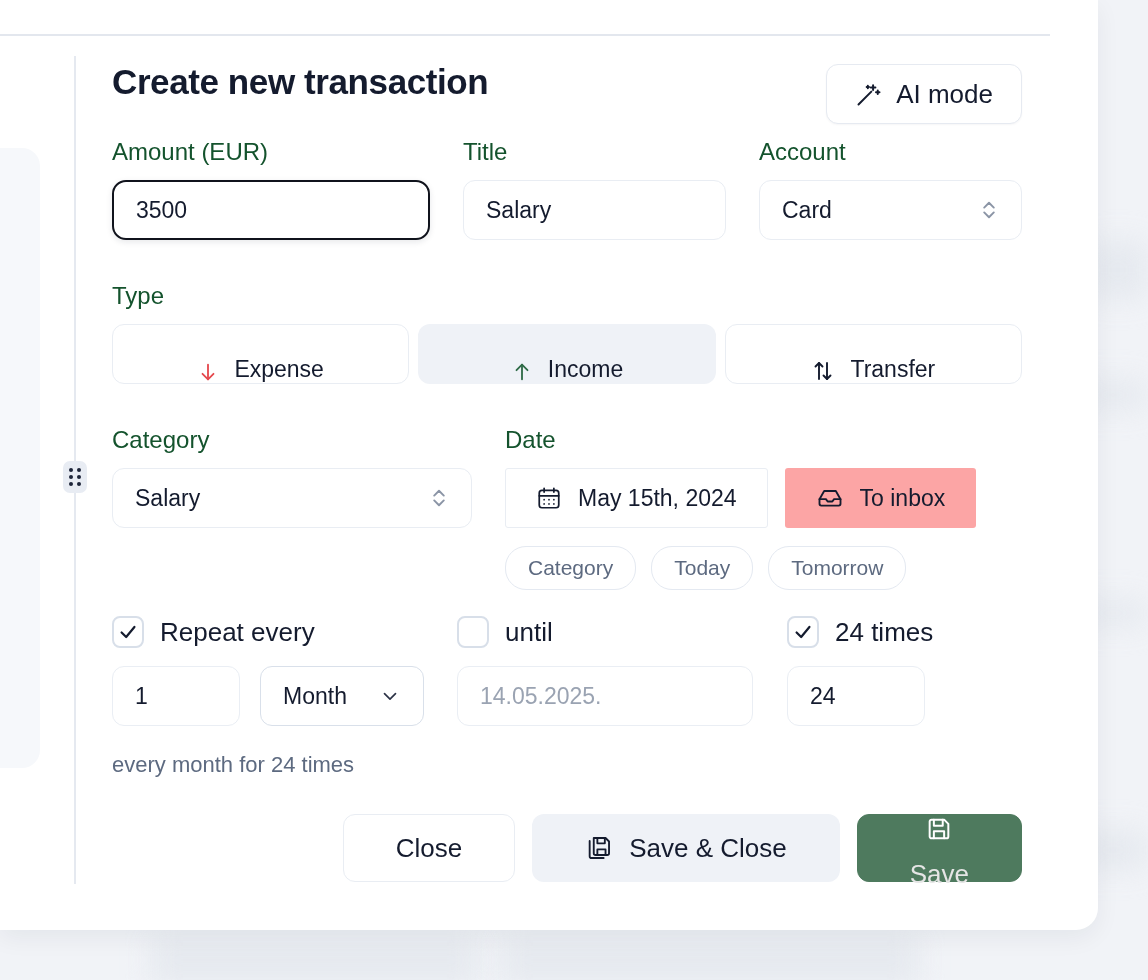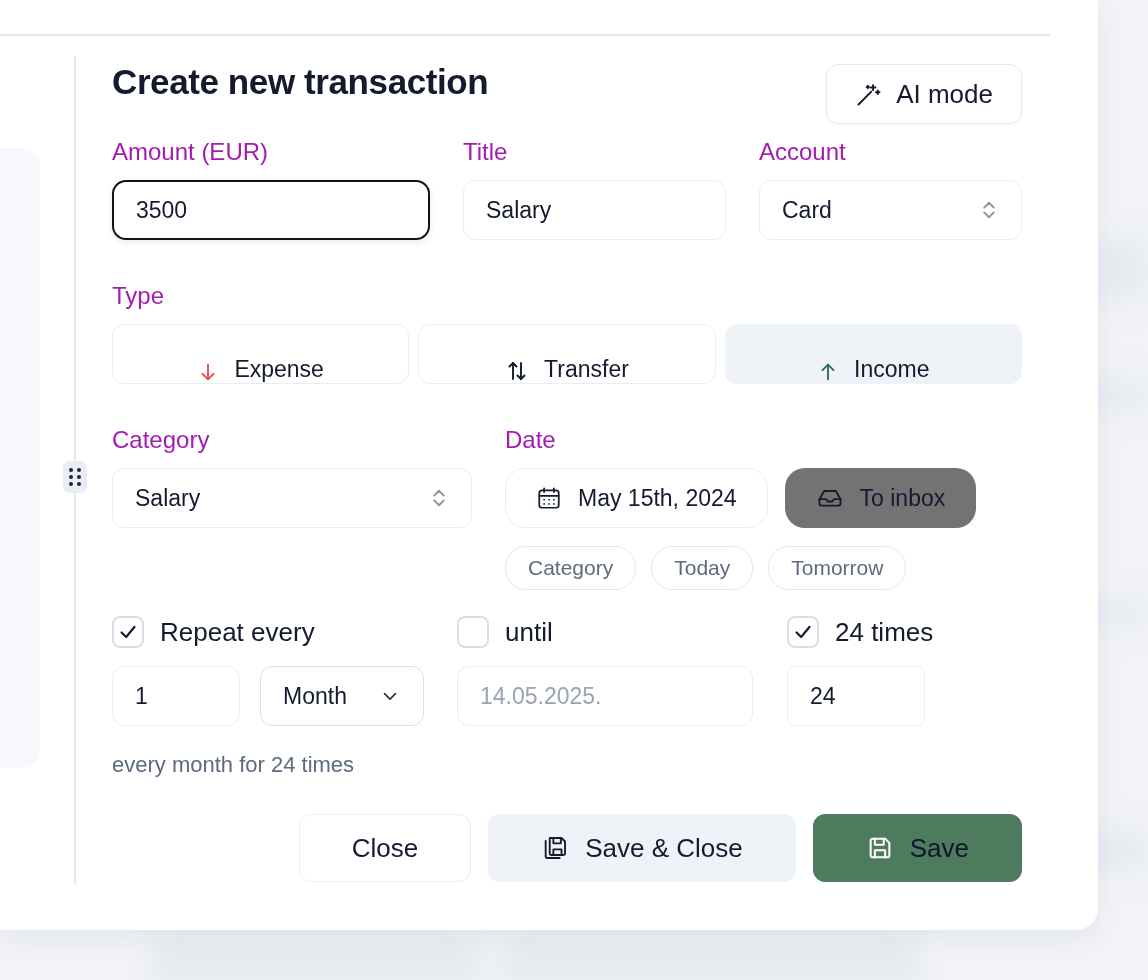--- a/index.html
+++ b/index.html
@@ -123,21 +123,21 @@
     font-weight: 500;
     color: #141b2e;
     box-shadow: 0 1px 2px rgba(20,27,46,.04);
     cursor: pointer;
     margin-top: 2px;
   }
 
   .label {
     font-size: 24px;
     font-weight: 500;
-    color: #a21caf;
+    color: #14532d;
     line-height: 1;
     margin-bottom: 16px;
     display: block;
   }
 
   .grid3 {
     display: grid;
     grid-template-columns: 318px 1fr 1fr;
     column-gap: 33px;
   }
@@ -189,32 +189,32 @@
 
   
   .date-grid {
     display: grid;
     grid-template-columns: 360px 1fr;
     column-gap: 33px;
   }
   .btn-like {
     height: 60px;
     border: 1.5px solid #e9edf3;
-    border-radius: 20px;
+    border-radius: 3px;
     background: #fff;
     display: inline-flex;
     align-items: center;
     gap: 16px;
     padding: 0 30px;
     font-size: 23px;
     color: #141b2e;
     cursor: pointer;
     box-sizing: border-box;
   }
-  .btn-like.tinted { background: #737373; border-color: transparent; }
+  .btn-like.tinted { background: #fca5a5; border-color: transparent; }
 
   .pill-row { display: flex; gap: 15px; margin-top: 18px; }
   .pill {
     height: 42px;
     padding: 0 22px;
     border: 1.5px solid #e4e9f1;
     border-radius: 21px;
     background: #fff;
     display: inline-flex;
     align-items: center;
@@ -279,21 +279,21 @@
     display: flex; align-items: center;
     padding: 0 22px;
     font-size: 23px;
     color: #9aa3b2;
     box-sizing: border-box;
     cursor: text;
   }
   .times-field {
     width: 138px; height: 60px;
     border: 1.5px solid #eaeef4;
-    border-radius: 7px;
+    border-radius: 12px;
     background: #fff;
     display: flex; align-items: center;
     padding: 0 22px;
     font-size: 23px;
     box-sizing: border-box;
     cursor: text;
   }
 
   .summary {
     margin-top: 26px;
@@ -315,21 +315,21 @@
     align-items: center;
     gap: 16px;
     padding: 0 52px;
     font-size: 26px;
     font-weight: 500;
     cursor: pointer;
     box-sizing: border-box;
   }
   .fbtn.ghost { background: #fff; border: 1.5px solid #e9edf3; color: #141b2e; }
   .fbtn.soft  { background: #eff2f7; border: 1.5px solid transparent; color: #141b2e; }
-  .fbtn.primary { background: #4e7a5e; border: 1.5px solid #4e7a5e; color: #0f172a; }
+  .fbtn.primary { background: #4e7a5e; border: 1.5px solid #4e7a5e; color: #e5e5e5; flex-direction: column; }
 
   svg { display: block; }
 </style>
 </head>
 <body>
 
 <div class="bg-layer">
   <div class="bg-blob bg-card-right-1"></div>
   <div class="bg-blob bg-card-right-2"></div>
   <div class="bg-blob bg-card-right-3"></div>
@@ -401,39 +401,39 @@
       <div class="type-row">
         <div class="type-btn">
           <span>
             <svg width="22" height="22" viewBox="0 0 24 24" fill="none" stroke="#e5484d" stroke-width="2" stroke-linecap="round" stroke-linejoin="round">
               <path d="M12 4 L12 20"></path>
                 <path d="M6 14 L12 20 L18 14"></path>
             </svg>
           </span>
           <span>Expense</span>
         </div>
+        <div class="type-btn active">
+          <span>
+            <svg width="22" height="22" viewBox="0 0 24 24" fill="none" stroke="#2f6b47" stroke-width="2" stroke-linecap="round" stroke-linejoin="round">
+              <path d="M12 20 L12 4"></path>
+                <path d="M6 10 L12 4 L18 10"></path>
+            </svg>
+          </span>
+          <span>Income</span>
+        </div>
         <div class="type-btn">
           <span>
             <svg width="24" height="24" viewBox="0 0 24 24" fill="none" stroke="#141b2e" stroke-width="1.9" stroke-linecap="round" stroke-linejoin="round">
               <path d="M8 20 L8 4"></path>
                 <path d="M4.5 7.5 L8 4 L11.5 7.5"></path>
               <path d="M16 4 L16 20"></path>
                 <path d="M12.5 16.5 L16 20 L19.5 16.5"></path>
             </svg>
           </span>
           <span>Transfer</span>
-        </div>
-        <div class="type-btn active">
-          <span>
-            <svg width="22" height="22" viewBox="0 0 24 24" fill="none" stroke="#2f6b47" stroke-width="2" stroke-linecap="round" stroke-linejoin="round">
-              <path d="M12 20 L12 4"></path>
-                <path d="M6 10 L12 4 L18 10"></path>
-            </svg>
-          </span>
-          <span>Income</span>
         </div>
       </div>
     </div>
 
     <div class="row-gap"></div>
 
     <div class="date-grid">
       <div>
         <span class="label">Category</span>
         <div class="field select">

